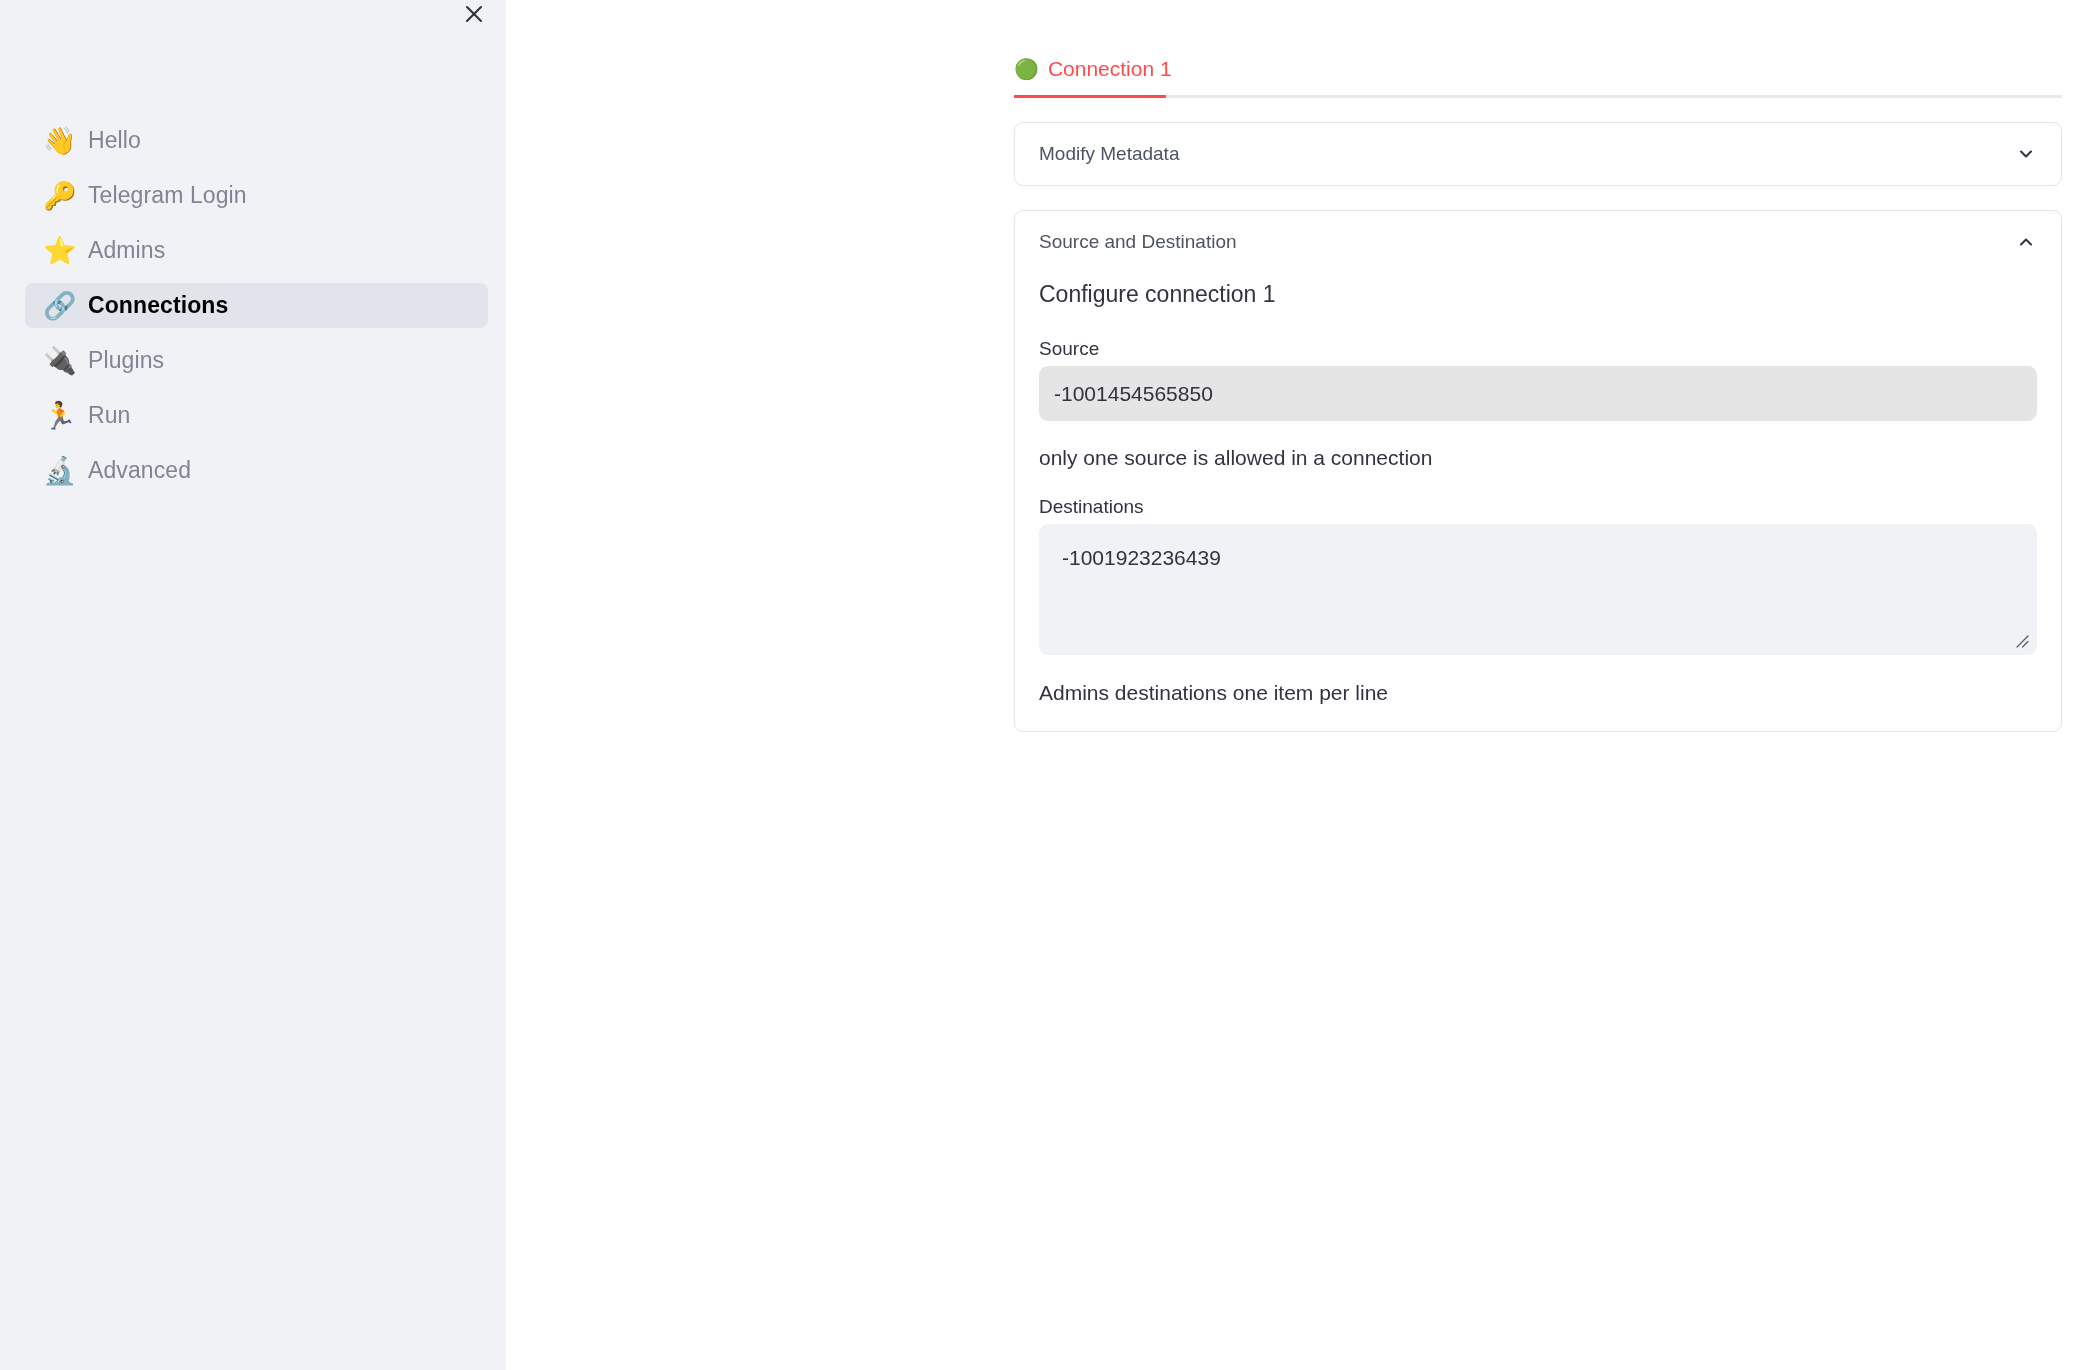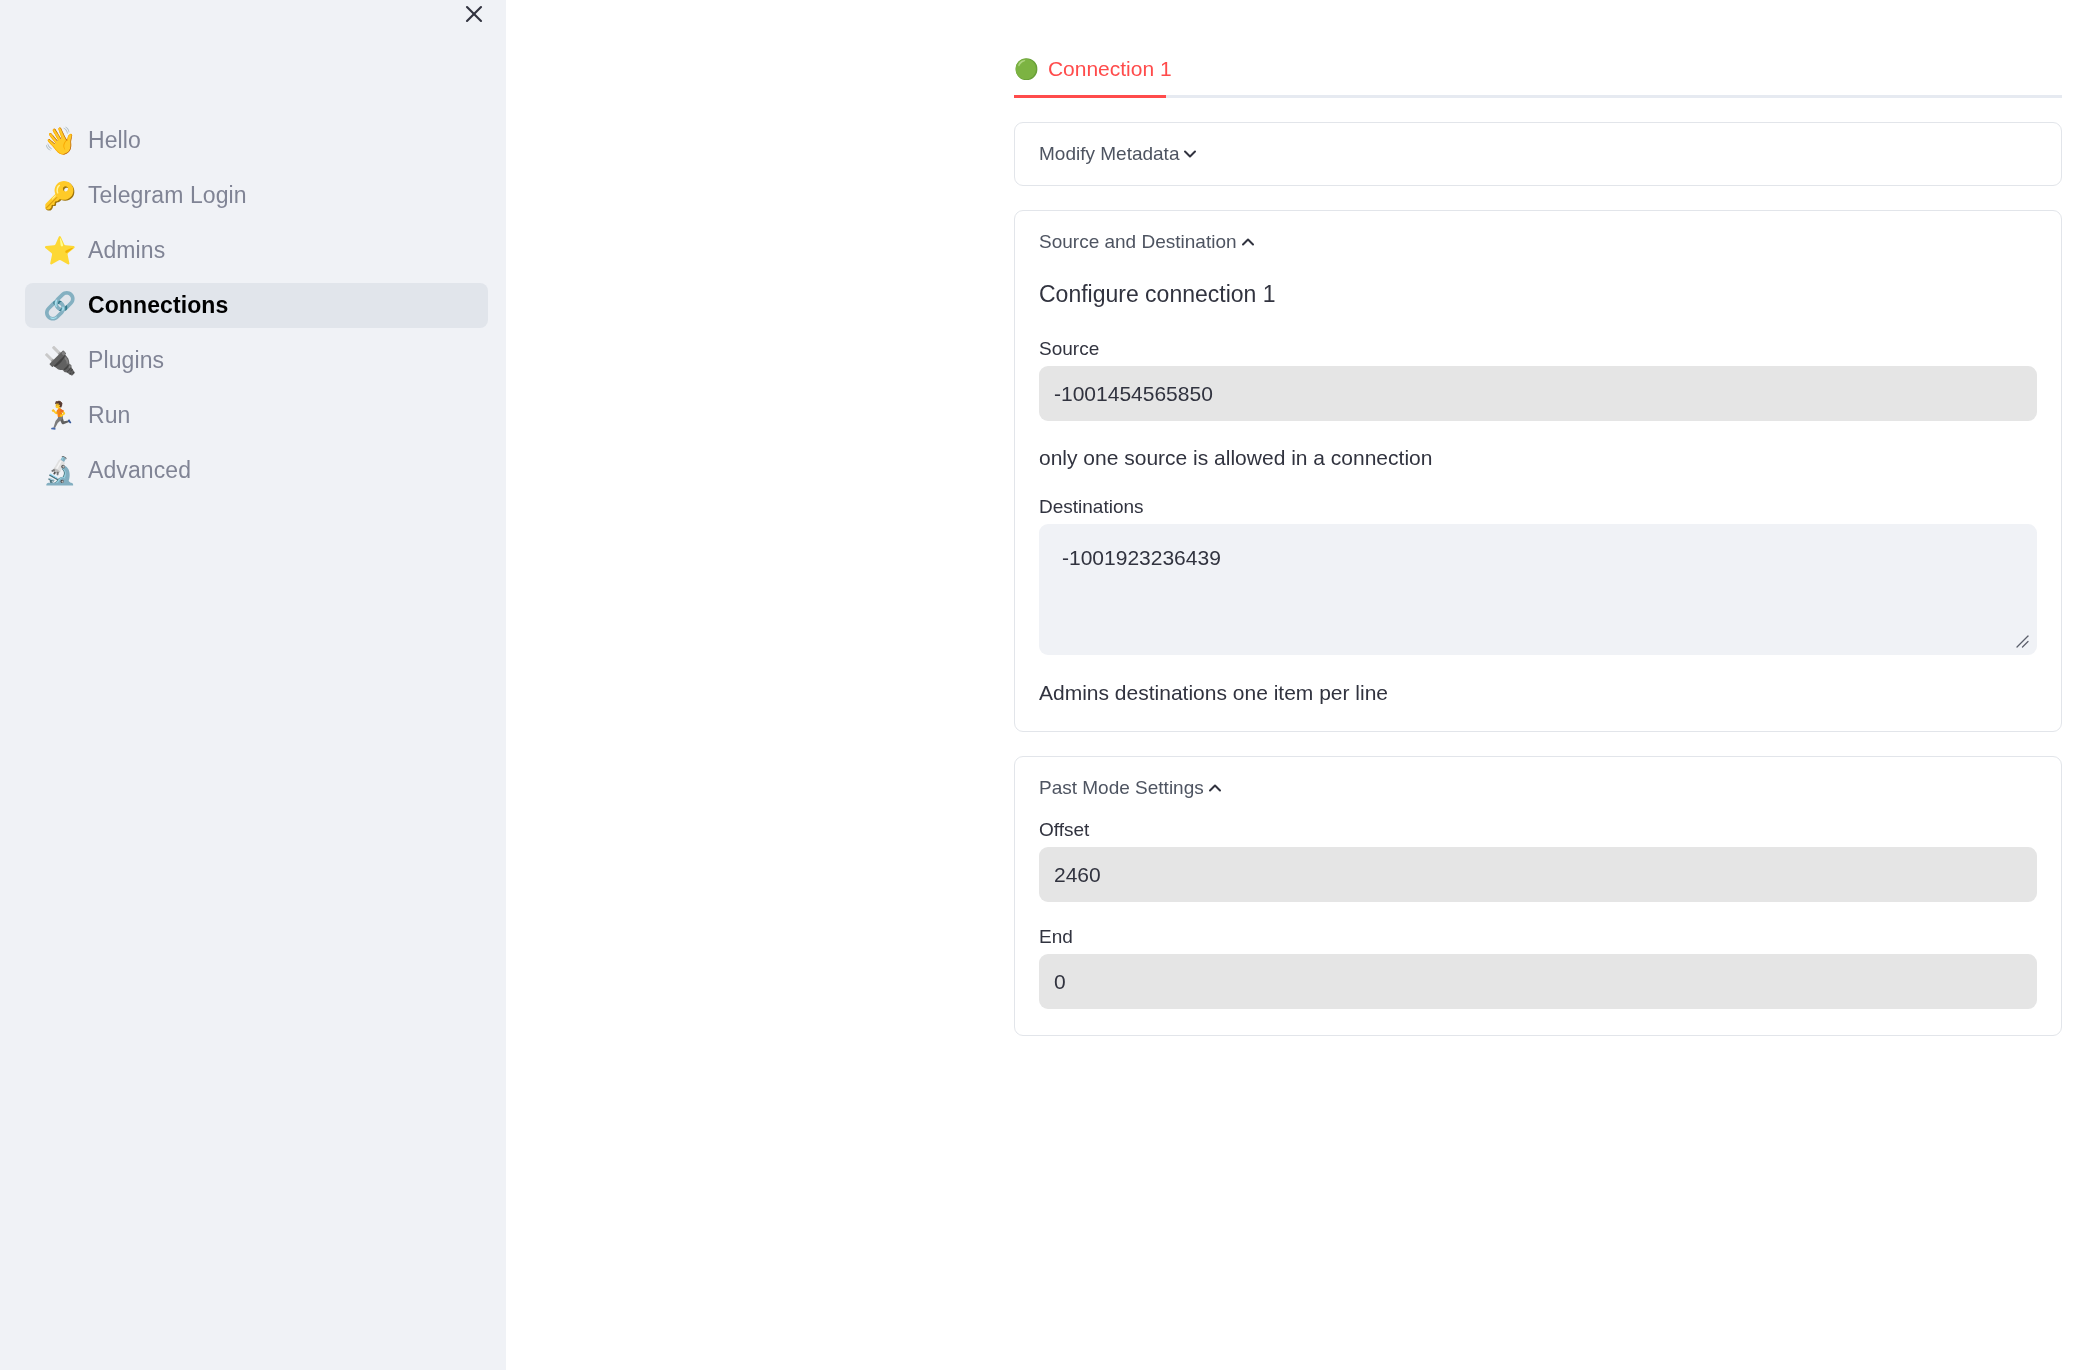--- a/index.html
+++ b/index.html
@@ -158,20 +158,21 @@
   .panel {
     width: 1048px;
     background: #ffffff;
     border: 1px solid #e2e5ea;
     border-radius: 9px;
     margin-top: 24px;
   }
   .panel-header {
     display: flex;
     align-items: center;
+    justify-content: space-between;
     height: 62px;
     padding: 0 24px;
     cursor: pointer;
   }
   .panel-title {
     font-size: 19px;
     color: #4e5461;
   }
   .chev {
     width: 22px;
@@ -365,34 +366,16 @@
                 <line x1="14" y1="8.5" x2="8.5" y2="14"></line>
               </svg>
             </span>
           </div>
 
           <div class="helper-bottom">Admins destinations one item per line</div>
         </div>
       </section>
 
       
-      <section class="panel">
-        <div class="panel-header">
-          <span class="panel-title">Past Mode Settings</span>
-          <span class="chev">
-            <svg width="20" height="20" viewBox="0 0 24 24" fill="none" stroke="#31333f" stroke-width="2.4" stroke-linecap="round" stroke-linejoin="round">
-              <polyline points="6 15 12 9 18 15"></polyline>
-            </svg>
-          </span>
-        </div>
-        <div class="panel-body">
-
-          <div class="field-label">Offset</div>
-          <div class="text-input">2460</div>
-
-          <div class="field-label gap-field">End</div>
-          <div class="text-input">0</div>
-        </div>
-      </section>
 
     </div>
   </main>
 </div>
 
 </body></html>

